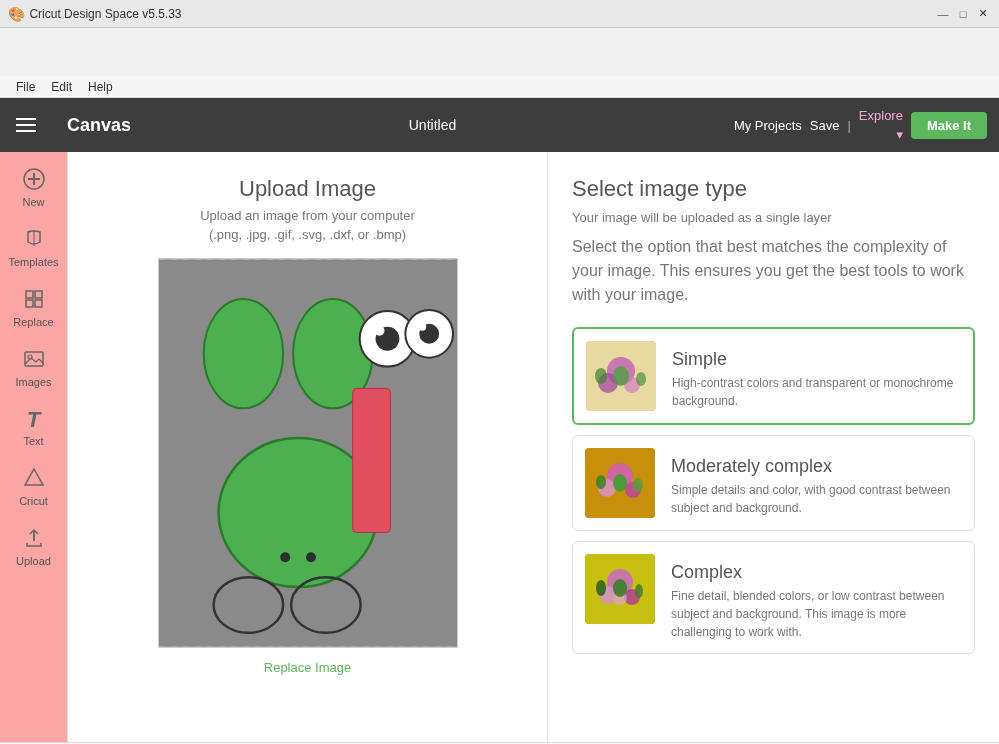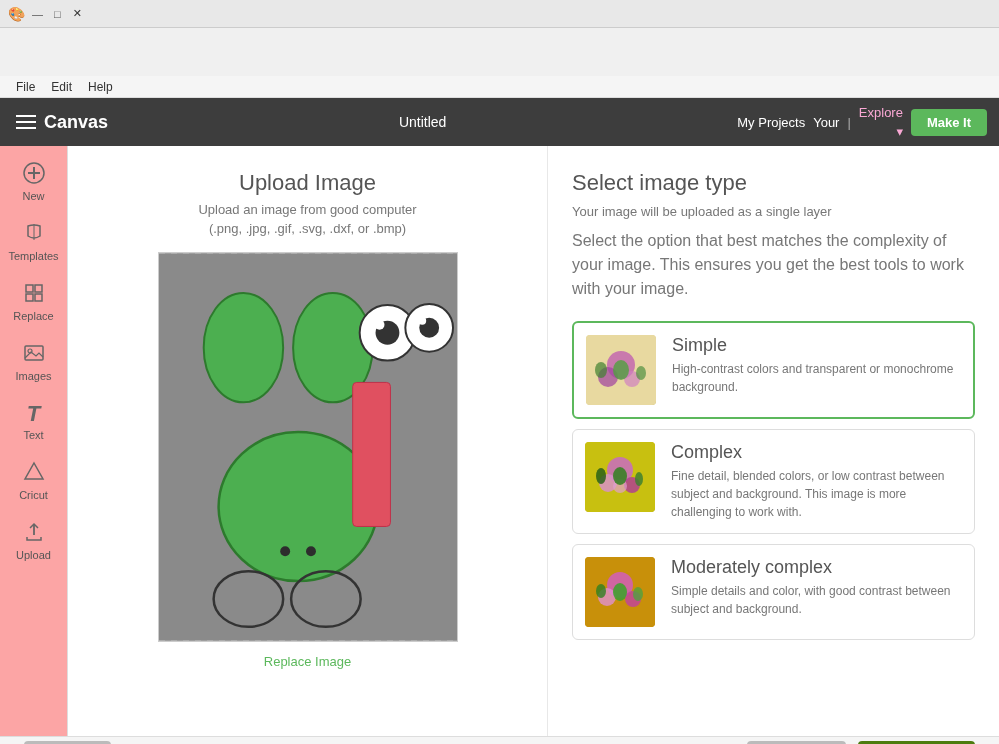--- a/index.html
+++ b/index.html
@@ -31,25 +31,25 @@
       align-items: center;
       padding: 0 8px;
       border-bottom: 1px solid #ddd;
       margin-top: 48px;
     }
     .menu-item { font-size: 12px; color: #333; padding: 0 8px; cursor: pointer; }
 
     
     .top-nav {
       background: #3d3d3d;
-      height: 48px;
+      height: 54px;
       display: flex;
       align-items: center;
       padding: 0 12px;
-      gap: 0;
+      gap: 23px;
     }
     .hamburger { display: flex; flex-direction: column; gap: 4px; cursor: pointer; padding: 4px; }
     .hamburger span { width: 20px; height: 2px; background: white; display: block; }
     .canvas-title { color: white; font-size: 18px; font-weight: 600; margin-left: 4px; }
     .doc-title { color: white; font-size: 14px; flex: 1; text-align: center; }
     .nav-right { display: flex; align-items: center; gap: 8px; }
     .nav-link { color: white; font-size: 13px; cursor: pointer; text-decoration: none; }
     .nav-divider { color: #aaa; font-size: 13px; }
     .explore-btn {
       background: none; border: none; color: #f9a8d4; font-size: 13px; cursor: pointer;
@@ -108,21 +108,21 @@
     
     .type-option {
       display: flex; align-items: flex-start; gap: 16px;
       padding: 12px; border: 1px solid #ddd; border-radius: 6px; margin-bottom: 10px;
       cursor: pointer; background: white;
     }
     .type-option.selected { border-color: #5cb85c; border-width: 2px; }
     .type-thumbnail {
       width: 70px; height: 70px; border-radius: 4px; flex-shrink: 0; overflow: hidden;
     }
-    .type-info { flex: 1; }
+    .type-info { flex: 1; margin-top: 8px; }
     .type-name { font-size: 18px; color: #555; font-weight: 400; margin-bottom: 4px; }
     .type-desc { font-size: 12px; color: #777; line-height: 1.5; }
 
     
     .thumb-simple { background: linear-gradient(135deg, #e8d9a0 30%, #c8b860 100%); }
     .thumb-moderate { background: linear-gradient(135deg, #d4a020 30%, #b8880a 100%); }
     .thumb-complex { background: linear-gradient(135deg, #d4c020 30%, #b0a010 100%); }
 
     
     .bottom-bar {
@@ -145,20 +145,21 @@
       padding: 8px 28px; border-radius: 4px; cursor: pointer; font-weight: 600;
     }
 
     .chat-icon { margin-top: auto; padding: 8px; }
   </style>
 </head>
 <body>
 
 <div class="title-bar">
   <span style="margin-right:4px; font-size:14px;">🎨</span>
+  <span class="title-bar-title">Cricut Design Space v5.5.33</span>
   <div class="title-bar-controls">
     <button class="title-bar-btn">—</button>
     <button class="title-bar-btn">□</button>
     <button class="title-bar-btn" style="color:#333;">✕</button>
   </div>
 </div>
 
 <div class="menu-bar">
   <span class="menu-item">File</span>
   <span class="menu-item">Edit</span>
@@ -168,21 +169,21 @@
 <div class="top-nav">
   <div class="hamburger">
     <span></span>
       <span></span>
       <span></span>
   </div>
   <span class="canvas-title">Canvas</span>
   <span class="doc-title">Untitled</span>
   <div class="nav-right">
     <span class="nav-link">My Projects</span>
-    <span class="nav-link">Your</span>
+    <span class="nav-link">Save</span>
     <span class="nav-divider">|</span>
     <button class="explore-btn">
       <span>Explore</span>
       <span>▾</span>
     </button>
     <button class="make-it-btn">Make It</button>
   </div>
 </div>
 
 <div class="main-layout" style="position:relative;">
@@ -256,21 +257,21 @@
             <path d="M3 4 Q3 2 5 2 L17 2 Q19 2 19 4 L19 13 Q19 15 17 15 L8 15 L4 19 L4 15 Q3 15 3 13 Z" fill="none" stroke="#666" stroke-width="1.5"></path>
           </svg>
       </span>
     </div>
   </div>
 
   <div class="content">
 
     <div class="upload-panel">
       <h2 class="upload-title">Upload Image</h2>
-      <p class="upload-subtitle">Upload an image from good computer</p>
+      <p class="upload-subtitle">Upload an image from your computer</p>
       <p class="upload-formats">(.png, .jpg, .gif, .svg, .dxf, or .bmp)</p>
 
       <div class="image-preview">
         <svg class="frog-image" viewBox="0 0 300 390" xmlns="http://www.w3.org/2000/svg">
 
           <rect width="300" height="390" fill="#8a8a8a"></rect>
 
           <ellipse cx="85" cy="95" rx="40" ry="55" fill="#4caf50" stroke="#2d7a2d" stroke-width="2"></ellipse>
 
           <ellipse cx="175" cy="95" rx="40" ry="55" fill="#4caf50" stroke="#2d7a2d" stroke-width="2"></ellipse>
@@ -312,20 +313,38 @@
             <circle cx="22" cy="42" r="10" fill="#a040a0" opacity="0.7"></circle>
             <circle cx="46" cy="44" r="8" fill="#d080c0" opacity="0.7"></circle>
             <ellipse cx="35" cy="35" rx="8" ry="10" fill="#50a040" opacity="0.8"></ellipse>
             <ellipse cx="15" cy="35" rx="6" ry="8" fill="#408030" opacity="0.7"></ellipse>
             <ellipse cx="55" cy="38" rx="5" ry="7" fill="#509040" opacity="0.7"></ellipse>
           </svg>
         </div>
         <div class="type-info">
           <div class="type-name">Simple</div>
           <div class="type-desc">High-contrast colors and transparent or monochrome background.</div>
+        </div>
+      </div>
+
+      <div class="type-option">
+        <div class="type-thumbnail thumb-moderate">
+          <svg viewBox="0 0 70 70" xmlns="http://www.w3.org/2000/svg">
+            <rect width="70" height="70" fill="#c8900a"></rect>
+            <circle cx="35" cy="28" r="13" fill="#d060b0" opacity="0.9"></circle>
+            <circle cx="22" cy="40" r="9" fill="#e090d0" opacity="0.8"></circle>
+            <circle cx="48" cy="42" r="8" fill="#c040a0" opacity="0.8"></circle>
+            <ellipse cx="35" cy="35" rx="7" ry="9" fill="#40a030" opacity="0.9"></ellipse>
+            <ellipse cx="16" cy="34" rx="5" ry="7" fill="#308020" opacity="0.8"></ellipse>
+            <ellipse cx="53" cy="37" rx="5" ry="7" fill="#50a040" opacity="0.8"></ellipse>
+          </svg>
+        </div>
+        <div class="type-info">
+          <div class="type-name">Moderately complex</div>
+          <div class="type-desc">Simple details and color, with good contrast between subject and background.</div>
         </div>
       </div>
 
       <div class="type-option">
         <div class="type-thumbnail thumb-complex">
           <svg viewBox="0 0 70 70" xmlns="http://www.w3.org/2000/svg">
             <rect width="70" height="70" fill="#c8c010"></rect>
             <circle cx="35" cy="28" r="13" fill="#c870b8" opacity="0.9"></circle>
             <circle cx="23" cy="41" r="9" fill="#d890c8" opacity="0.85"></circle>
             <circle cx="47" cy="43" r="8" fill="#b04090" opacity="0.85"></circle>
@@ -333,38 +352,20 @@
             <ellipse cx="35" cy="34" rx="7" ry="9" fill="#388028" opacity="0.9"></ellipse>
             <ellipse cx="16" cy="34" rx="5" ry="8" fill="#286018" opacity="0.85"></ellipse>
             <ellipse cx="54" cy="37" rx="4" ry="7" fill="#408030" opacity="0.85"></ellipse>
           </svg>
         </div>
         <div class="type-info">
           <div class="type-name">Complex</div>
           <div class="type-desc">Fine detail, blended colors, or low contrast between subject and background. This image is more challenging to work with.</div>
         </div>
       </div>
-
-      <div class="type-option">
-        <div class="type-thumbnail thumb-moderate">
-          <svg viewBox="0 0 70 70" xmlns="http://www.w3.org/2000/svg">
-            <rect width="70" height="70" fill="#c8900a"></rect>
-            <circle cx="35" cy="28" r="13" fill="#d060b0" opacity="0.9"></circle>
-            <circle cx="22" cy="40" r="9" fill="#e090d0" opacity="0.8"></circle>
-            <circle cx="48" cy="42" r="8" fill="#c040a0" opacity="0.8"></circle>
-            <ellipse cx="35" cy="35" rx="7" ry="9" fill="#40a030" opacity="0.9"></ellipse>
-            <ellipse cx="16" cy="34" rx="5" ry="7" fill="#308020" opacity="0.8"></ellipse>
-            <ellipse cx="53" cy="37" rx="5" ry="7" fill="#50a040" opacity="0.8"></ellipse>
-          </svg>
-        </div>
-        <div class="type-info">
-          <div class="type-name">Moderately complex</div>
-          <div class="type-desc">Simple details and color, with good contrast between subject and background.</div>
-        </div>
-      </div>
     </div>
 
   </div>
 
   <div class="bottom-bar">
     <button class="back-btn">Back</button>
     <div class="bottom-right">
       <button class="cancel-btn">Cancel</button>
       <button class="continue-btn">Continue</button>
     </div>

